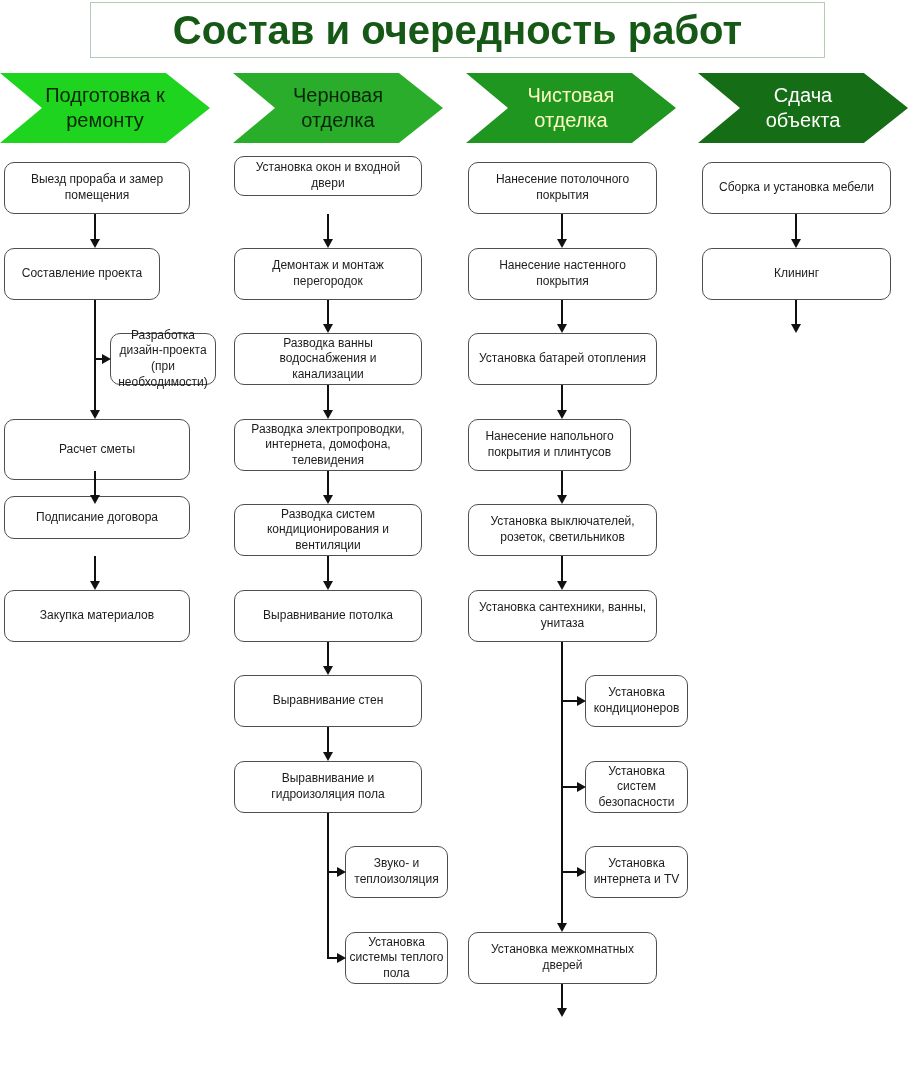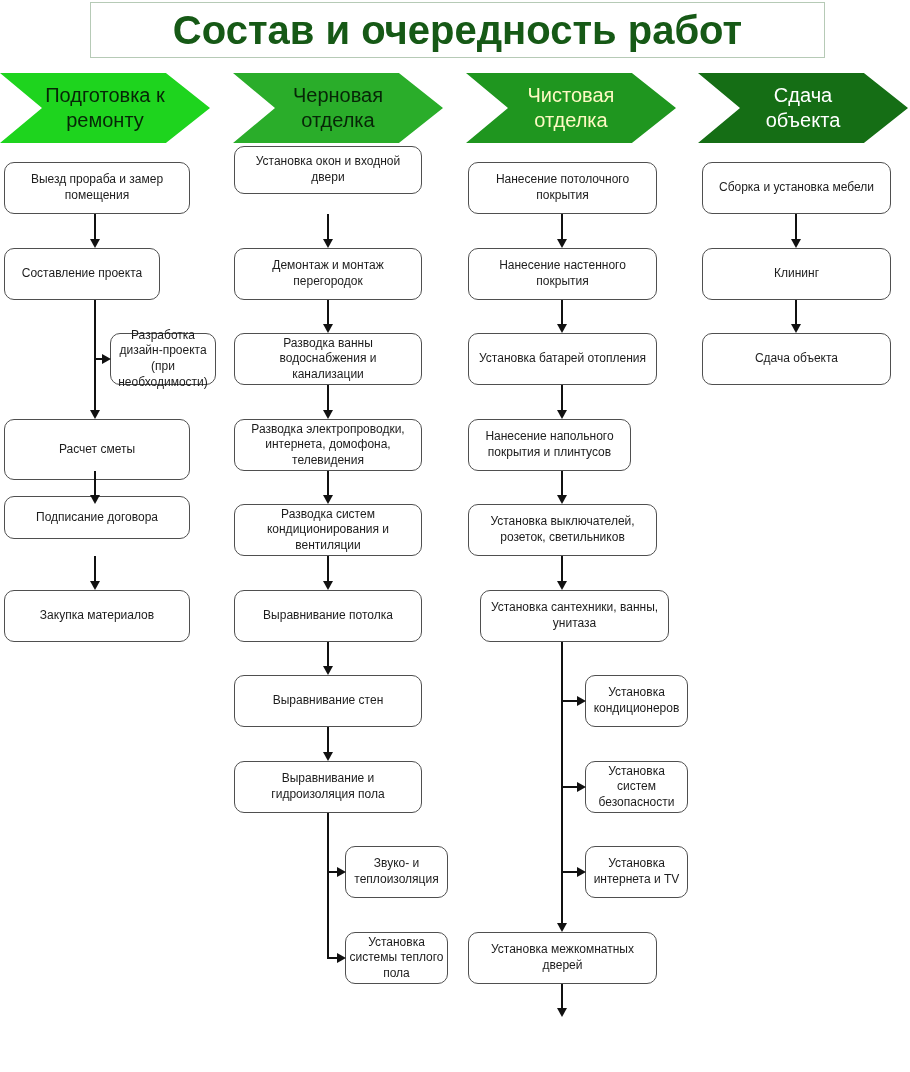--- a/index.html
+++ b/index.html
@@ -101,21 +101,21 @@
     <div class="ah-down" style="left: 90px; top: 495px;"></div>
     <div class="cline" style="left: 94px; top: 556px; width: 2px; height: 26px;"></div>
     <div class="ah-down" style="left: 90px; top: 581px;"></div>
     <div class="node side" style="left: 110px; top: 333px; width: 106px; height: 52px;">Разработка дизайн-проекта (при необходимости)</div>
     <div class="cline" style="left: 95px; top: 358px; width: 9px; height: 2px;"></div>
     <div class="ah-right" style="left: 102px; top: 354px;"></div>
     <div class="chevron" style="left: 233px; top: 73px; width: 210px; height: 70px; background: rgb(42, 173, 42); color: rgb(7, 38, 7);">
       <div class="">Черновая</div>
       <div class="">отделка</div>
     </div>
-    <div class="node" style="left: 234px; top: 146px; width: 188px; height: 48px;">Установка окон и входной двери</div>
+    <div class="node" style="left: 234px; top: 156px; width: 188px; height: 40px;">Установка окон и входной двери</div>
     <div class="node" style="left: 234px; top: 248px; width: 188px; height: 52px;">Демонтаж и монтаж перегородок</div>
     <div class="node" style="left: 234px; top: 333px; width: 188px; height: 52px;">Разводка ванны водоснабжения и канализации</div>
     <div class="node" style="left: 234px; top: 419px; width: 188px; height: 52px;">Разводка электропроводки, интернета, домофона, телевидения</div>
     <div class="node" style="left: 234px; top: 504px; width: 188px; height: 52px;">Разводка систем кондиционирования и вентиляции</div>
     <div class="node" style="left: 234px; top: 590px; width: 188px; height: 52px;">Выравнивание потолка</div>
     <div class="node" style="left: 234px; top: 675px; width: 188px; height: 52px;">Выравнивание стен</div>
     <div class="node" style="left: 234px; top: 761px; width: 188px; height: 52px;">Выравнивание и гидроизоляция пола</div>
     <div class="cline" style="left: 327px; top: 214px; width: 2px; height: 26px;"></div>
     <div class="ah-down" style="left: 323px; top: 239px;"></div>
     <div class="cline" style="left: 327px; top: 300px; width: 2px; height: 25px;"></div>
@@ -139,21 +139,21 @@
     <div class="ah-right" style="left: 337px; top: 953px;"></div>
     <div class="chevron" style="left: 466px; top: 73px; width: 210px; height: 70px; background: rgb(31, 150, 31); color: #fef9c3;">
       <div class="">Чистовая</div>
       <div class="">отделка</div>
     </div>
     <div class="node" style="left: 468px; top: 162px; width: 189px; height: 52px;">Нанесение потолочного покрытия</div>
     <div class="node" style="left: 468px; top: 248px; width: 189px; height: 52px;">Нанесение настенного покрытия</div>
     <div class="node" style="left: 468px; top: 333px; width: 189px; height: 52px;">Установка батарей отопления</div>
     <div class="node" style="left: 468px; top: 419px; width: 163px; height: 52px;">Нанесение напольного покрытия и плинтусов</div>
     <div class="node" style="left: 468px; top: 504px; width: 189px; height: 52px;">Установка выключателей, розеток, светильников</div>
-    <div class="node" style="left: 468px; top: 590px; width: 189px; height: 52px; margin-left: 12px;">Установка сантехники, ванны, унитаза</div>
+    <div class="node" style="left: 468px; top: 590px; width: 189px; height: 52px;">Установка сантехники, ванны, унитаза</div>
     <div class="node" style="left: 468px; top: 932px; width: 189px; height: 52px;">Установка межкомнатных дверей</div>
     <div class="cline" style="left: 561px; top: 214px; width: 2px; height: 26px;"></div>
     <div class="ah-down" style="left: 557px; top: 239px;"></div>
     <div class="cline" style="left: 561px; top: 300px; width: 2px; height: 25px;"></div>
     <div class="ah-down" style="left: 557px; top: 324px;"></div>
     <div class="cline" style="left: 561px; top: 385px; width: 2px; height: 26px;"></div>
     <div class="ah-down" style="left: 557px; top: 410px;"></div>
     <div class="cline" style="left: 561px; top: 471px; width: 2px; height: 25px;"></div>
     <div class="ah-down" style="left: 557px; top: 495px;"></div>
     <div class="cline" style="left: 561px; top: 556px; width: 2px; height: 26px;"></div>
@@ -170,18 +170,17 @@
     <div class="ah-right" style="left: 577px; top: 782px;"></div>
     <div class="node side" style="left: 585px; top: 846px; width: 103px; height: 52px;">Установка интернета и TV</div>
     <div class="cline" style="left: 562px; top: 871px; width: 17px; height: 2px;"></div>
     <div class="ah-right" style="left: 577px; top: 867px;"></div>
     <div class="chevron" style="left: 698px; top: 73px; width: 210px; height: 70px; background: rgb(21, 110, 21); color: rgb(255, 255, 255);">
       <div class="">Сдача</div>
       <div class="">объекта</div>
     </div>
     <div class="node" style="left: 702px; top: 162px; width: 189px; height: 52px;">Сборка и установка мебели</div>
     <div class="node" style="left: 702px; top: 248px; width: 189px; height: 52px;">Клининг</div>
-    <div class="node" style="left: 702px; top: 333px; width: 189px; height: 52px;">Сдача объекта</div>
     <div class="cline" style="left: 795px; top: 214px; width: 2px; height: 26px;"></div>
     <div class="ah-down" style="left: 791px; top: 239px;"></div>
     <div class="cline" style="left: 795px; top: 300px; width: 2px; height: 25px;"></div>
     <div class="ah-down" style="left: 791px; top: 324px;"></div>
   </div>
 
 </body></html>

